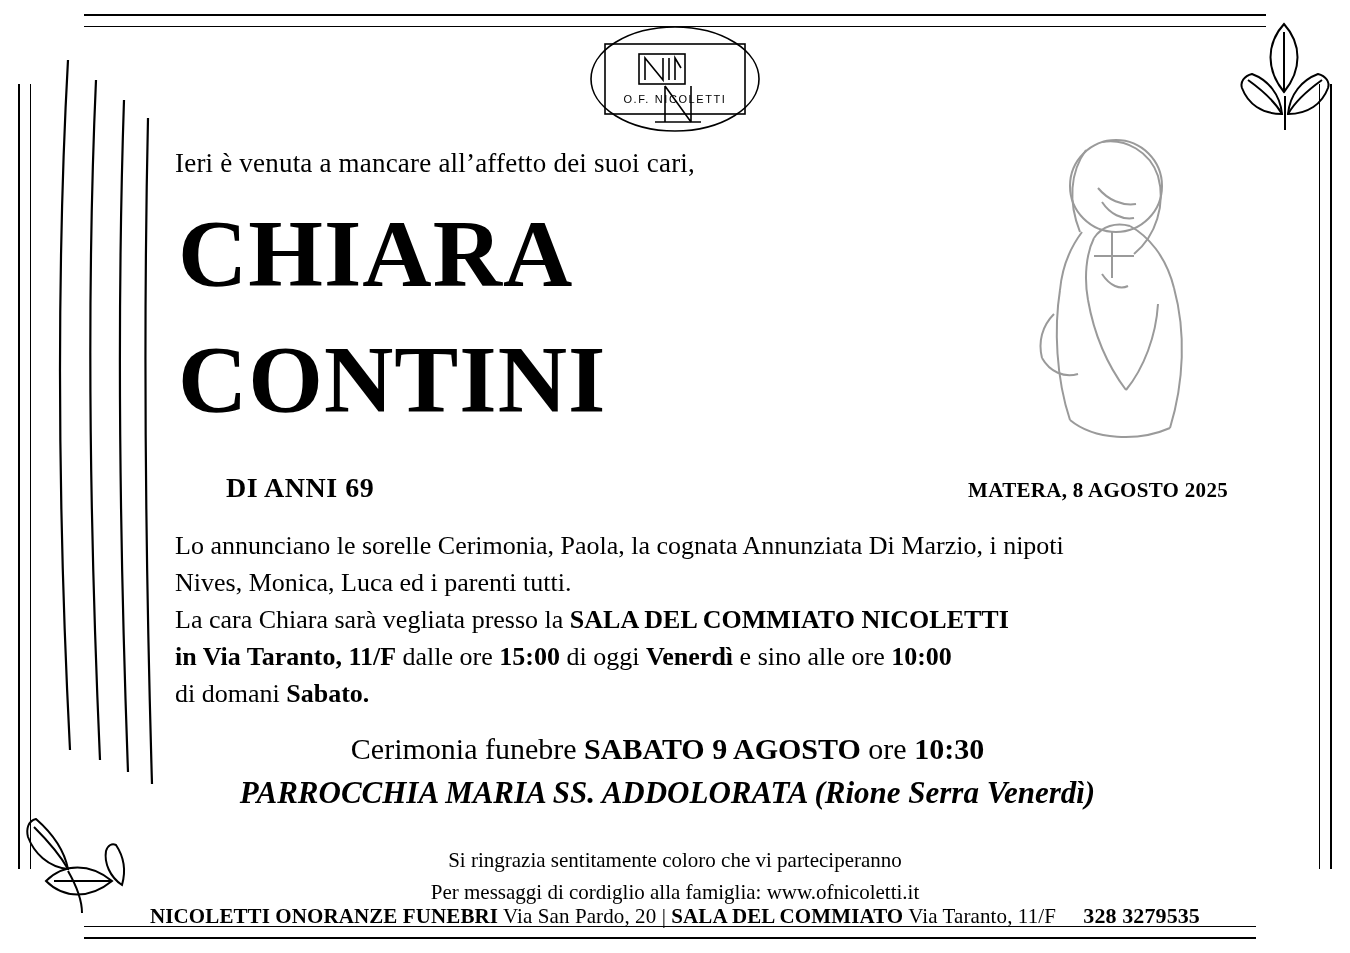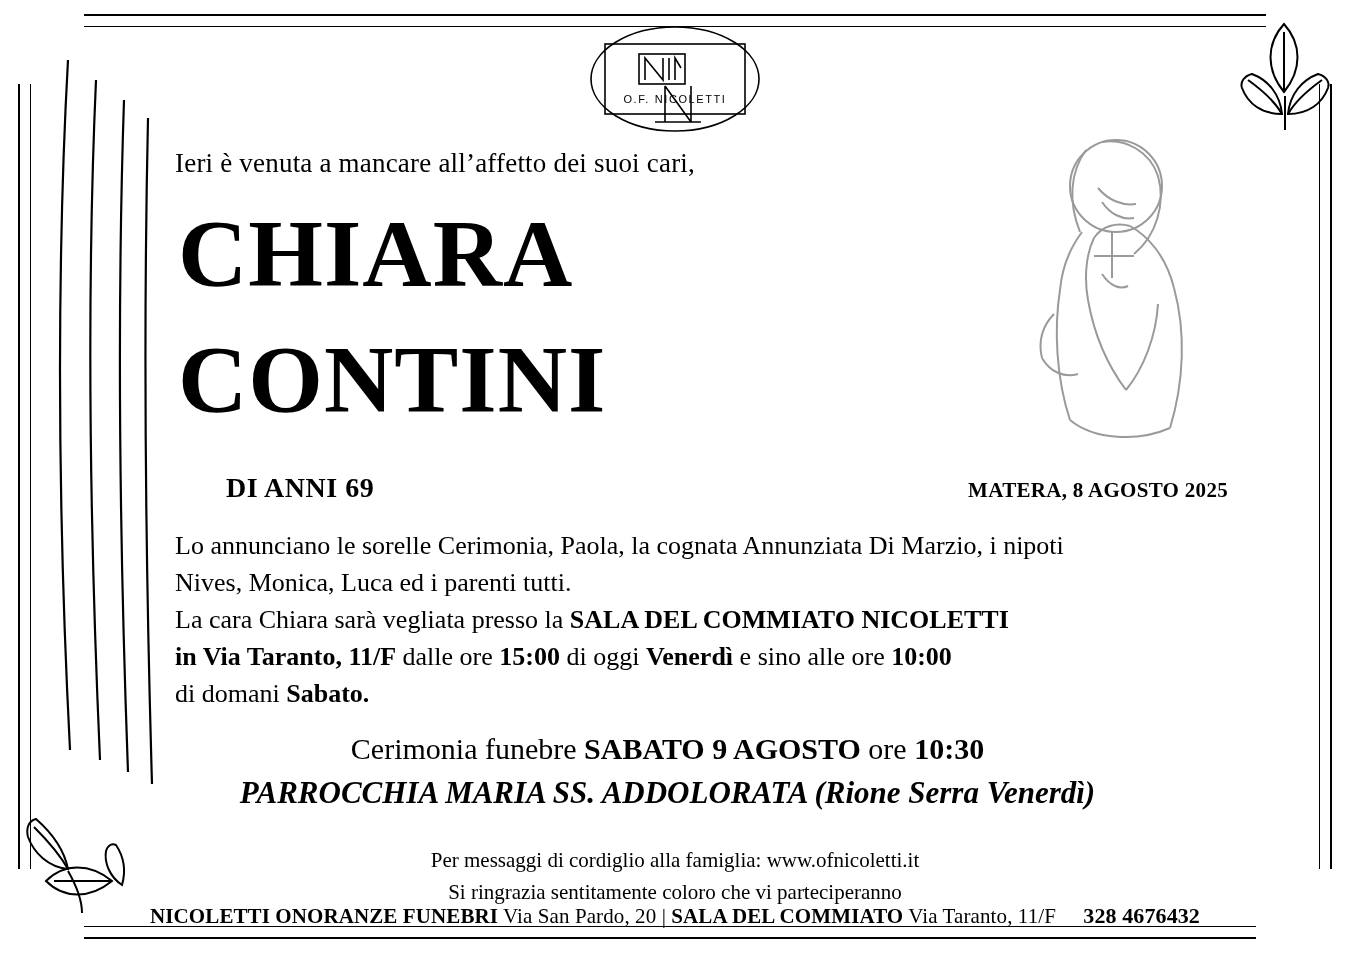--- a/index.html
+++ b/index.html
@@ -295,30 +295,30 @@
   </div>
 
   <div class="ceremony">
     <div class="c1">
       <span>Cerimonia funebre </span><b>SABATO 9 AGOSTO</b><span> ore </span><b>10:30</b>
     </div>
     <div class="c2">PARROCCHIA MARIA SS. ADDOLORATA (Rione Serra Venerdì)</div>
   </div>
 
   <div class="thanks">
+    <div>Si ringrazia sentitamente coloro che vi parteciperanno</div>
     <div>Per messaggi di cordiglio alla famiglia: www.ofnicoletti.it</div>
-    <div>Si ringrazia sentitamente coloro che vi parteciperanno</div>
   </div>
 
   <div class="footer">
     <span class="nowrap">
       <b>NICOLETTI ONORANZE FUNEBRI</b>
       <span>Via San Pardo, 20</span>
     </span>
     <span>|</span>
     <span class="nowrap">
       <b>SALA DEL COMMIATO</b>
       <span>Via Taranto, 11/F</span>
     </span>
-    <span class="phone">328 4676432</span>
+    <span class="phone">328 3279535</span>
   </div>
 
 </div>
 
 </body></html>

